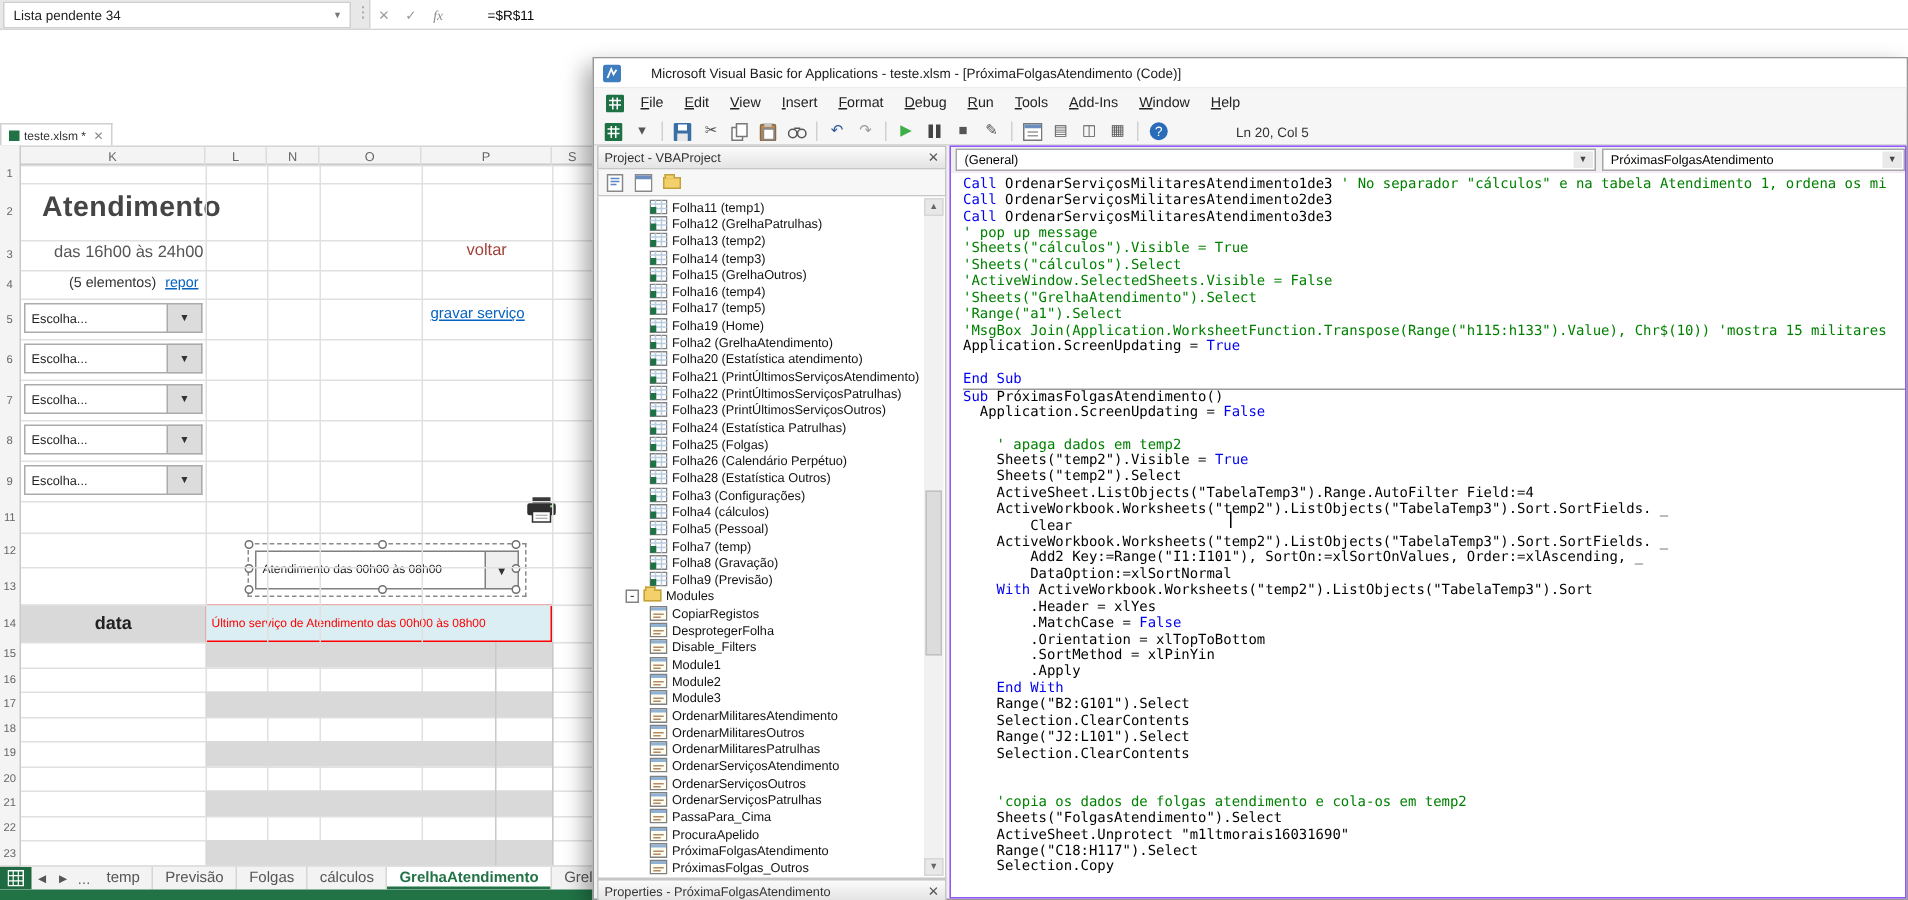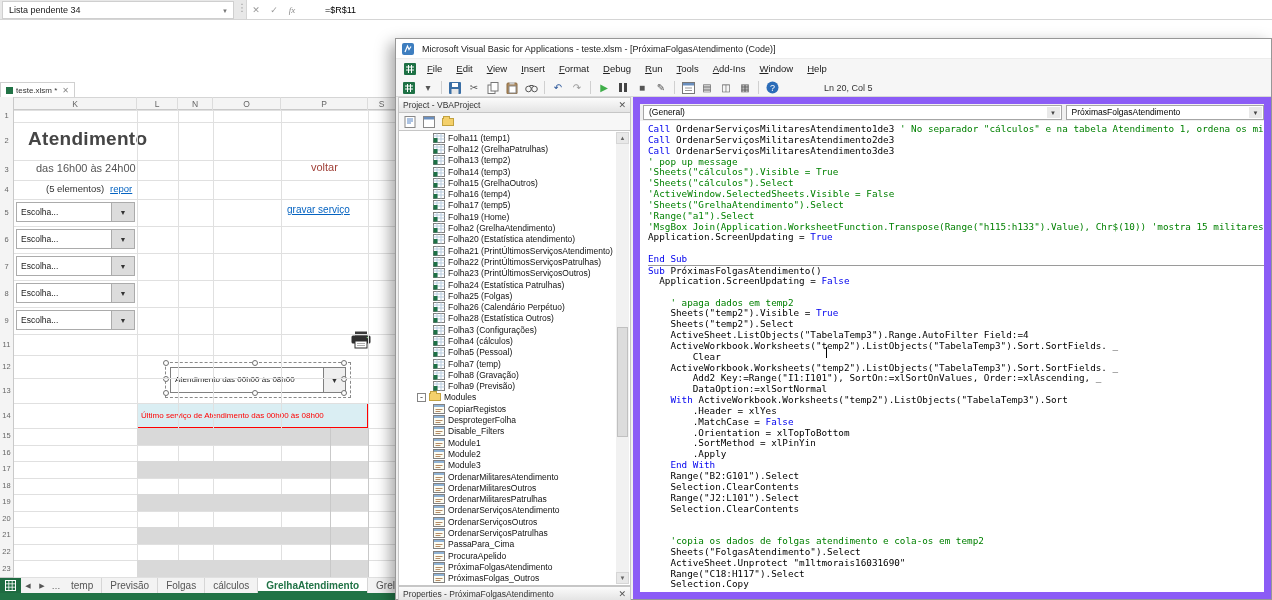--- a/index.html
+++ b/index.html
@@ -55,21 +55,21 @@
 .tabbar{position:absolute;left:0;top:577px;width:397px;height:16px;background:#F3F3F3;border-top:1px solid #C9C9C9;display:flex;align-items:stretch;overflow:hidden}
 .corner-green{width:21px;background:#1E6B41;color:#fff;display:grid;place-items:center;flex:0 0 21px}
 .tab-nav{width:14px;font-size:7px;color:#555;display:grid;place-items:center;flex:0 0 14px}
 .tab-more{width:14px;font-size:9px;color:#555;display:grid;place-items:center;flex:0 0 14px}
 .sheet-tab{padding:0 8px;font-size:10px;color:#555;border-right:1px solid #D6D6D6;display:flex;align-items:center;white-space:nowrap}
 .sheet-tab.active{background:#fff;color:var(--excel-green,#217346);font-weight:bold;box-shadow:inset 0 -2px 0 var(--excel-green,#217346)}
 .statusbar{position:absolute;left:0;top:593px;width:397px;height:7px;background:var(--excel-green,#217346)}
 
 
 .vba{position:absolute;left:395px;top:38px;width:877px;height:562px;background:#F0F0F0;border:1px solid #979797;box-shadow:-5px 5px 14px rgba(0,0,0,.35);z-index:10}
-.vba-title{height:20px;background:#fff;display:flex;align-items:center;padding-left:6px;gap:8px;font-size:9px;color:#1a1a1a;border-bottom:1px solid #ECECEC;white-space:nowrap;overflow:hidden}
+.vba-title{height:20px;background:#fff;display:flex;align-items:center;padding-left:6px;gap:20px;font-size:9px;color:#1a1a1a;border-bottom:1px solid #ECECEC;white-space:nowrap;overflow:hidden}
 .vba-menu{height:20px;display:flex;align-items:center;padding-left:4px;font-size:9.5px;color:#222;background:#F6F6F6}
 .menu-item{display:inline-block;padding:0 7px;line-height:20px}
 .menu-item::first-letter{text-decoration:underline}
 .child-icon{width:12px;height:12px;margin:0 4px;display:grid;place-items:center}
 .vba-toolbar{height:18px;background:#F6F6F6;border-bottom:1px solid #D8D8D8;display:flex;align-items:center;padding-left:4px;gap:1px}
 .tbi{width:18px;height:15px;display:grid;place-items:center;font-size:10px;color:#555;line-height:1}
 .tbsep{width:1px;height:13px;background:#D0D0D0;margin:0 3px}
 .lncol{margin-left:42px;font-size:9px;color:#333;white-space:nowrap}
 
 .proj{position:absolute;left:2px;top:58px;width:233px;height:489px}
@@ -85,21 +85,21 @@
 .expand-box{width:9px;height:9px;border:1px solid #848484;background:#fff;font-size:9px;line-height:7px;text-align:center;color:#333;flex:0 0 9px}
 .folder-icon{width:12px;height:8px;background:#F4D06B;border:1px solid #C2A23F;position:relative;flex:0 0 12px}
 .folder-icon::before{content:'';position:absolute;top:-3px;left:0;width:5px;height:2px;background:#F4D06B;border:1px solid #C2A23F;border-bottom:none}
 .scroll{position:absolute;top:1px;right:1px;width:13px;bottom:1px;background:#F1F1F1}
 .sarrow{height:12px;font-size:6px;color:#666;display:grid;place-items:center;background:#E8E8E8;border:1px solid #D6D6D6}
 .sarrow.down{position:absolute;bottom:0;left:0;right:0}
 .sthumb{position:absolute;left:1px;right:1px;top:195px;height:110px;background:#DCDCDC;border:1px solid #C0C0C0}
 .props-head{position:absolute;left:2px;top:547px;width:233px;height:15px;background:linear-gradient(#FBFBFB,#E4E4E4);border:1px solid #C6C6C6;display:flex;align-items:center;font-size:8.5px;color:#333;padding:0 4px}
 .props-head .px{margin-left:auto;color:#555;font-size:9px}
 
-.codepane{position:absolute;left:237px;top:58px;right:0;bottom:0;background:#f0abfc;border:7px solid #8b5cf6}
+.codepane{position:absolute;left:237px;top:58px;right:0;bottom:0;background:#f0abfc;border:1px solid #8b5cf6}
 .combo-row{height:17px;background:#F0F0F0;display:flex;gap:4px;padding:1px 0 1px 3px}
 .vcombo{position:relative;background:#fff;border:1px solid #A6A6A6;font-size:8.5px;line-height:13px;padding-left:5px;color:#000;white-space:nowrap;overflow:hidden}
 .vcombo .arr{position:absolute;right:1px;top:1px;bottom:1px;width:13px;background:#E9E9E9;display:grid;place-items:center;font-size:6px;color:#444}
 #combo-general{width:452px}
 #combo-proc{width:214px}
 .code{position:absolute;top:17px;left:0;right:0;bottom:0;background:#fff;overflow:hidden;font-family:"DejaVu Sans Mono",monospace;font-size:9.3px;line-height:10.85px;padding:3px 0 0 8px;white-space:pre}
 .code-line{height:10.85px}
 .proc-sep{border-top:1px solid #9A9A9A}
 .tok-k{color:var(--code-keyword,#0000EE)}
 .tok-c{color:var(--code-comment,#008000)}
@@ -163,20 +163,21 @@
     <div class="handle" style="left: -7px; top: -7px;"></div>
         <div class="handle" style="left: 82px; top: -7px;"></div>
         <div class="handle" style="left: 171px; top: -7px;"></div>
         <div class="handle" style="left: -7px; top: 9px;"></div>
         <div class="handle" style="left: 171px; top: 9px;"></div>
         <div class="handle" style="left: -7px; top: 23px;"></div>
         <div class="handle" style="left: 82px; top: 23px;"></div>
         <div class="handle" style="left: 171px; top: 23px;"></div>
       </div>
 
+    <div class="data-cell">data</div>
     <div class="red-box">Último serviço de Atendimento das 00h00 às 08h00</div>
 
     <div class="tabbar">
         <div class="corner-green">
           <svg width="11" height="11">
             <rect x="0.5" y="0.5" width="10" height="10" fill="none" stroke="#fff"></rect>
             <path d="M0.5 3.8h10M0.5 7.2h10M3.8 0.5v10M7.2 0.5v10" stroke="#fff" stroke-width="0.8"></path>
           </svg>
         </div>
         <div class="tab-nav">◀</div>

